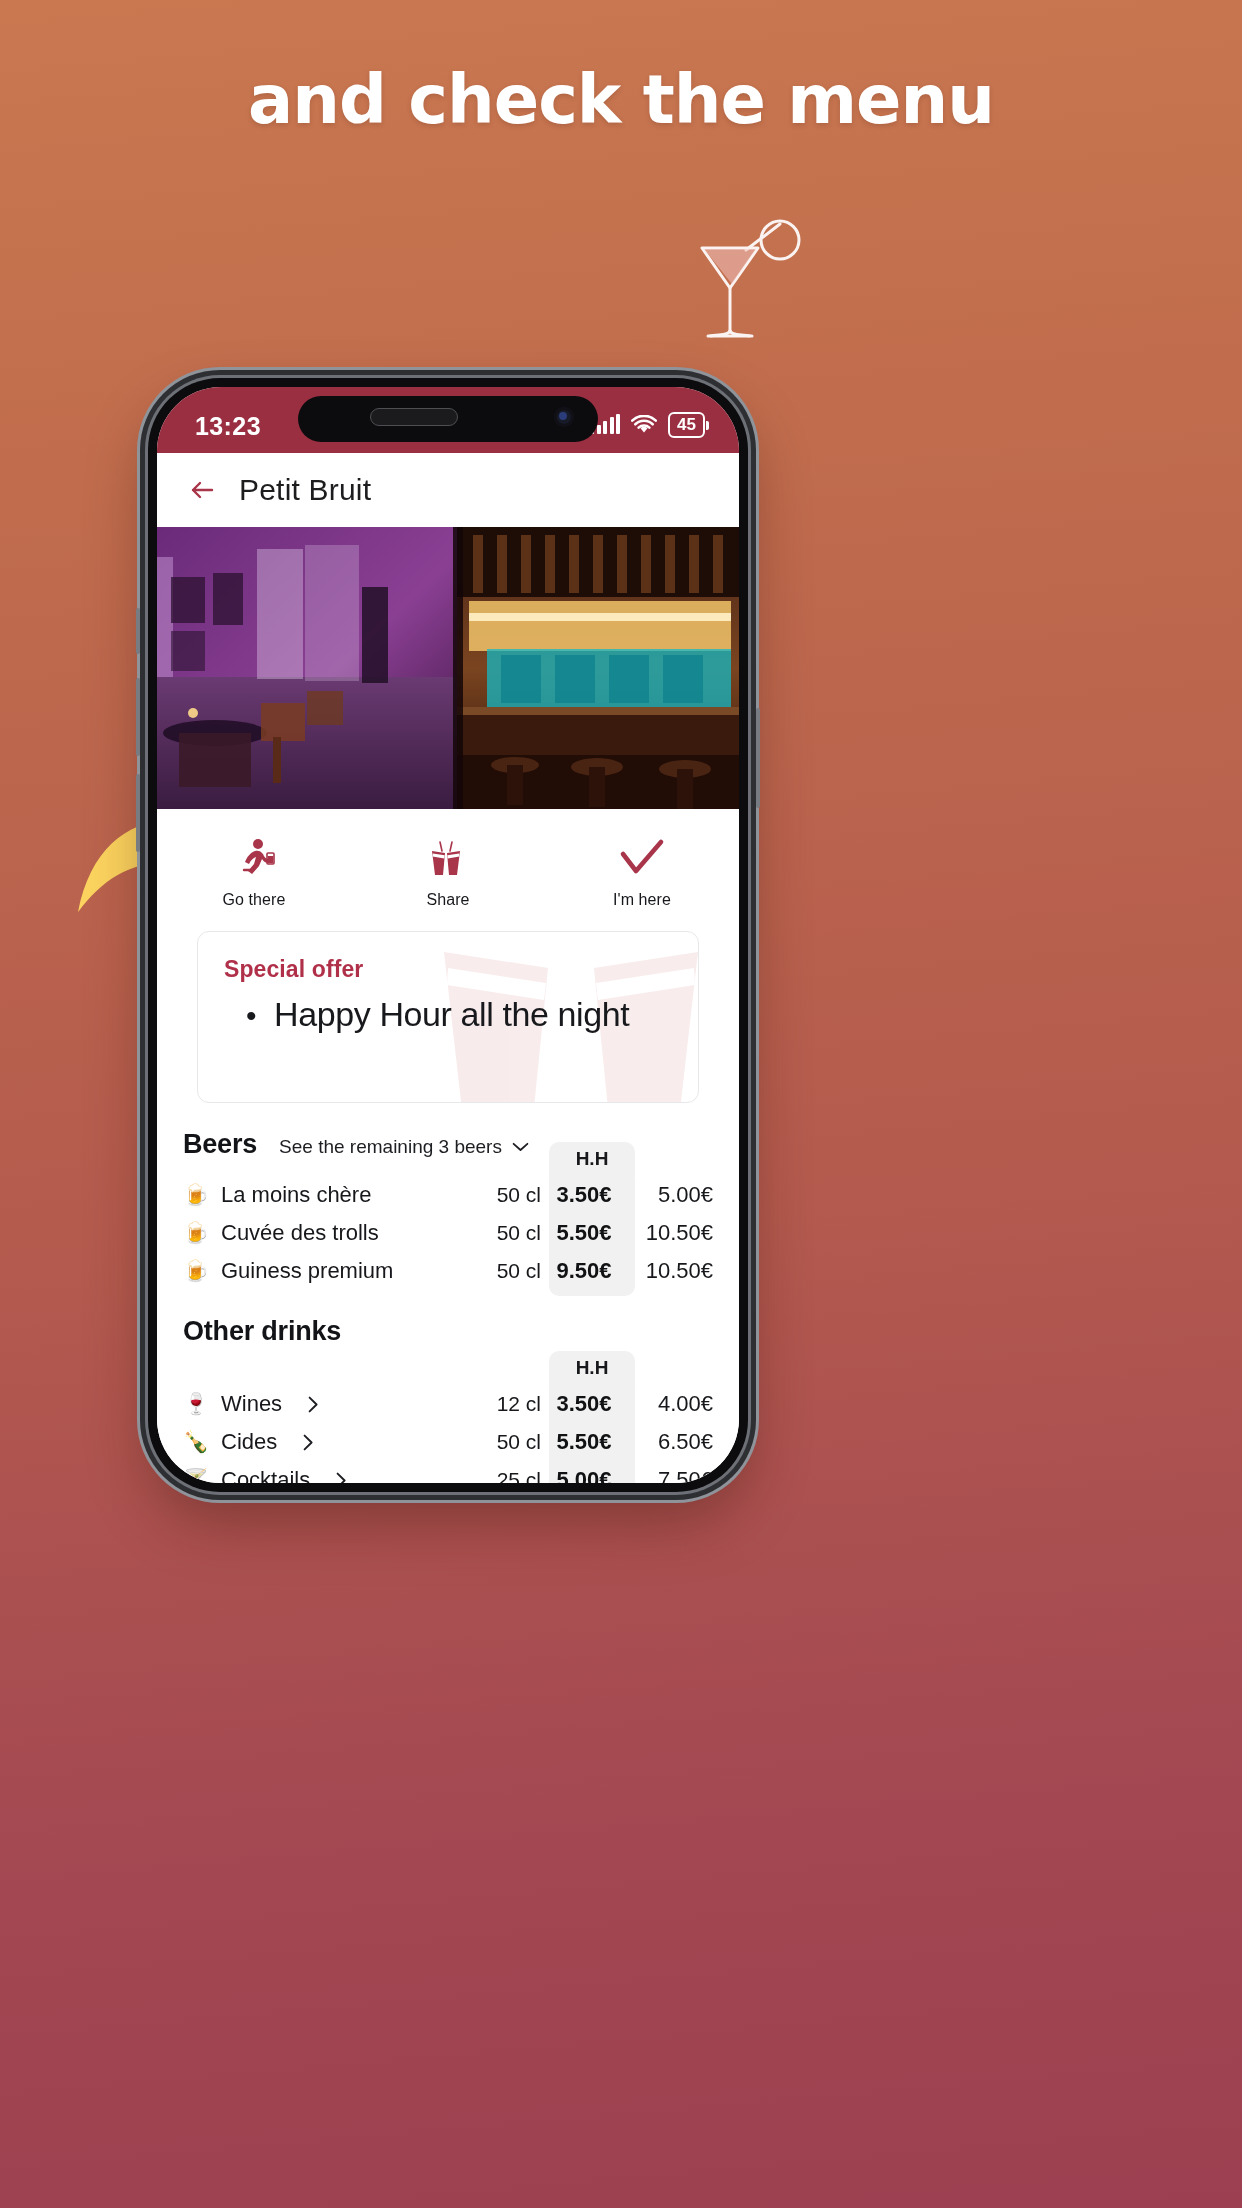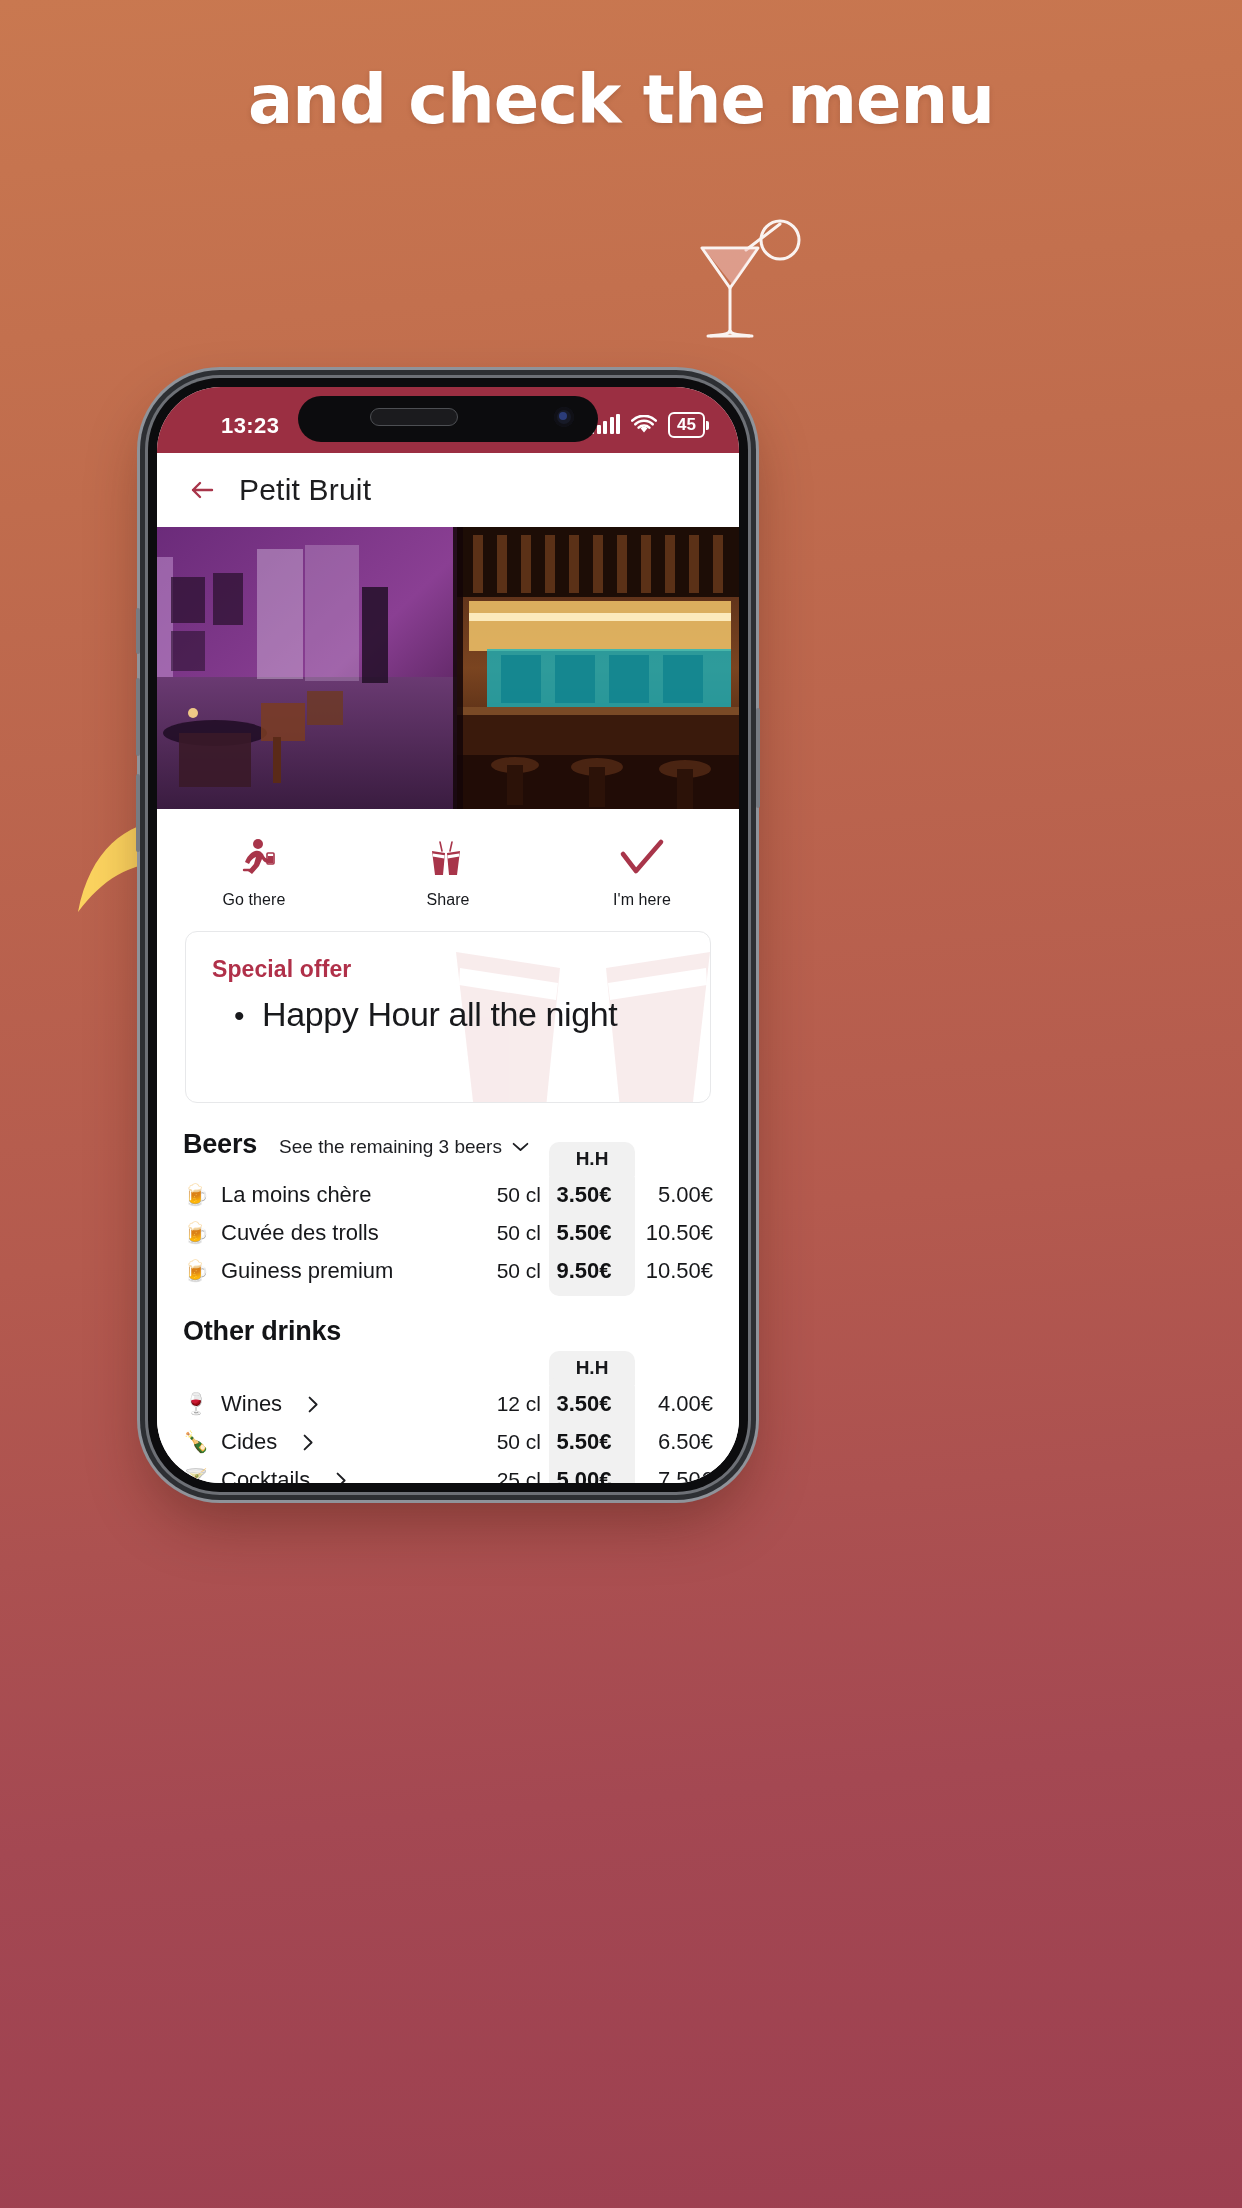--- a/index.html
+++ b/index.html
@@ -77,21 +77,21 @@
     height: 66px;
     background: #9b2f42;
     color: #fff;
     display: flex;
     align-items: center;
     justify-content: space-between;
     padding: 0 34px 0 38px;
     position: relative;
     flex: 0 0 auto;
   }
-  .sb-time { font-size: 22px; font-weight: bold; letter-spacing: .4px; margin-top: 12px; margin-left: 26px; }
+  .sb-time { font-size: 25px; font-weight: bold; letter-spacing: .4px; margin-top: 12px; }
   .sb-right { display: flex; align-items: center; gap: 11px; margin-top: 10px; }
   .bars { display: flex; align-items: flex-end; gap: 2.5px; height: 19px; }
   .bars i { display:block; width: 4px; background: #fff; border-radius: 1px; }
   .bars i:nth-child(1){ height: 5px; }
   .bars i:nth-child(2){ height: 9px; }
   .bars i:nth-child(3){ height: 13px; }
   .bars i:nth-child(4){ height: 17px; }
   .bars i:nth-child(5){ height: 20px; }
   .battery {
     border: 2.5px solid #fff; border-radius: 6px;
@@ -135,21 +135,21 @@
           background: #2b1430; }
   .hero svg { display:block; width:100%; height:100%; }
 
   
   .actions { display: flex; flex: 0 0 auto; padding: 26px 0 18px; background:#fff; }
   .action { flex: 1; text-align: center; }
   .action .ico { height: 46px; display:flex; align-items:center; justify-content:center; }
   .action .lbl { font-size: 16px; color: #16181c; margin-top: 10px; letter-spacing:.1px; }
 
   
-  .offer-wrap { padding: 4px 28px 0; flex: 0 0 auto; }
+  .offer-wrap { padding: 4px 40px 0; flex: 0 0 auto; }
   .offer {
     position: relative; overflow: hidden;
     border: 1px solid #e7e8ea; border-radius: 12px;
     padding: 24px 26px 28px; background: #fff;
     min-height: 172px;
   }
   .offer-title { color: #b03049; font-size: 23px; font-weight: bold; letter-spacing:.1px; }
   .offer-item {
     display: flex; align-items: baseline; gap: 18px;
     margin-top: 12px; padding-left: 22px;

